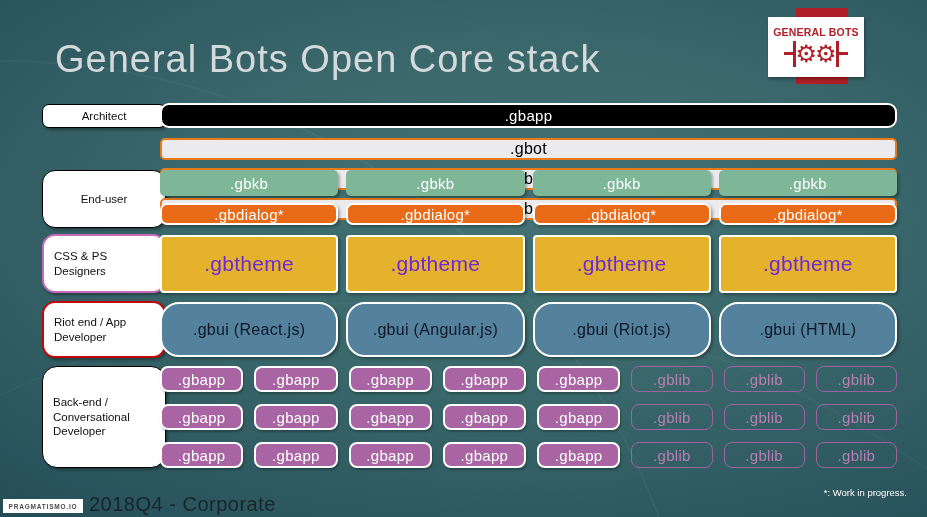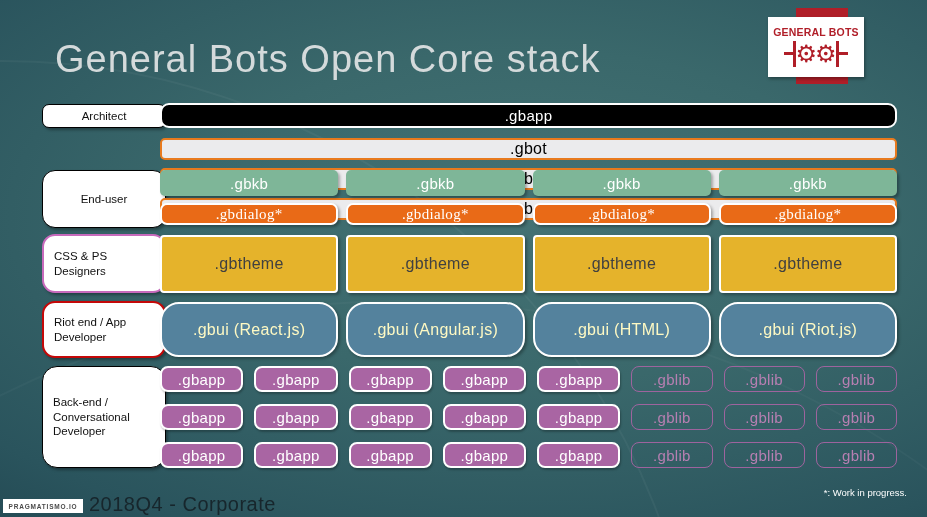--- a/index.html
+++ b/index.html
@@ -43,33 +43,33 @@
   .l-css      {top:234px;height:59px;border:2px solid #c76abc;border-radius:13px;}
   .l-fontend  {top:301px;height:57px;border:2px solid #c40808;border-radius:13px;}
   .l-backend  {top:366px;height:102px;border:1.5px solid #000;border-radius:15px;}
 
   
   .content-row{position:absolute;left:160px;width:737px;display:flex;gap:8px;box-sizing:border-box;}
   .content-row>.box{flex:1;display:flex;align-items:center;justify-content:center;box-sizing:border-box;letter-spacing:0.3px;white-space:nowrap;}
   .r-gbai   {top:103px;height:25px;}
   .r-gbot   {top:138px;height:25px;flex-direction:column;}
   .r-gbkb   {top:170px;height:26px;}
-  .r-gbdialog{top:203px;height:22px;font-family:Liberation Serif, serif;}
+  .r-gbdialog{top:203px;height:22px;}
   .r-gbtheme{top:235px;height:58px;}
   .r-gbui   {top:302px;height:55px;}
   .r-app1   {top:366px;height:26px;gap:11px;}
   .r-app2   {top:404px;height:26px;gap:11px;}
   .r-app3   {top:442px;height:26px;gap:11px;}
 
   .gbai{background:#000;border:2px solid #fff;border-radius:9px;color:#fff;font-size:15px;}
   .gbot{background:#ebebed;border:2px solid #e87a1e;border-radius:5px;color:#000;font-size:16px;}
   .gbkb{background:#7eb698;border-radius:5px;color:#fff;font-size:15px;box-shadow:2px 2px 3px rgba(0,0,0,0.3);}
   .gbdialog{background:#e96a17;border:2px solid #fff;border-radius:7px;color:#fff;font-size:15px;box-shadow:2px 2px 3px rgba(0,0,0,0.3);}
-  .gbtheme{background:#e5b32b;border:2px solid #fff;border-radius:4px;color:#404040;font-size:16px;box-shadow:2px 2px 3px rgba(0,0,0,0.3);}
-  .gbui{background:#54829d;border:2px solid #fff;border-radius:19px;color:#fef9c3;font-size:16px;box-shadow:2px 2px 3px rgba(0,0,0,0.3);}
+  .gbtheme{background:#e5b32b;border:2px solid #fff;border-radius:4px;color:#6d28d9;font-size:21px;box-shadow:2px 2px 3px rgba(0,0,0,0.3);}
+  .gbui{background:#54829d;border:2px solid #fff;border-radius:19px;color:#0f172a;font-size:16px;box-shadow:2px 2px 3px rgba(0,0,0,0.3);}
   .gbapp{background:#a965a3;border:2px solid #fff;border-radius:8px;color:#fff;font-size:15px;box-shadow:1px 2px 2px rgba(0,0,0,0.25);}
   .gblib{background:transparent;border:1.5px solid rgba(170,100,164,0.9);border-radius:8px;color:#b77fb2;font-size:15px;}
 
   
   .brand-box{
     position:absolute;left:3px;top:499px;width:80px;height:14px;background:#fff;
     display:flex;align-items:center;justify-content:center;
     font-size:6.5px;letter-spacing:0.8px;color:#4a4a4a;font-weight:bold;
   }
   .slide-label{position:absolute;left:89px;top:493px;font-size:20px;letter-spacing:0.5px;color:#17262c;}
@@ -140,22 +140,22 @@
   <div class="content-row r-gbtheme">
     <div class="box gbtheme">.gbtheme</div>
     <div class="box gbtheme">.gbtheme</div>
     <div class="box gbtheme">.gbtheme</div>
     <div class="box gbtheme">.gbtheme</div>
   </div>
 
   <div class="content-row r-gbui">
     <div class="box gbui">.gbui (React.js)</div>
     <div class="box gbui">.gbui (Angular.js)</div>
+    <div class="box gbui">.gbui (Riot.js)</div>
     <div class="box gbui">.gbui (HTML)</div>
-    <div class="box gbui">.gbui (Riot.js)</div>
   </div>
 
   <div class="content-row r-app1">
     <div class="box gbapp">.gbapp</div>
     <div class="box gbapp">.gbapp</div>
     <div class="box gbapp">.gbapp</div>
     <div class="box gbapp">.gbapp</div>
     <div class="box gbapp">.gbapp</div>
     <div class="box gblib">.gblib</div>
     <div class="box gblib">.gblib</div>

